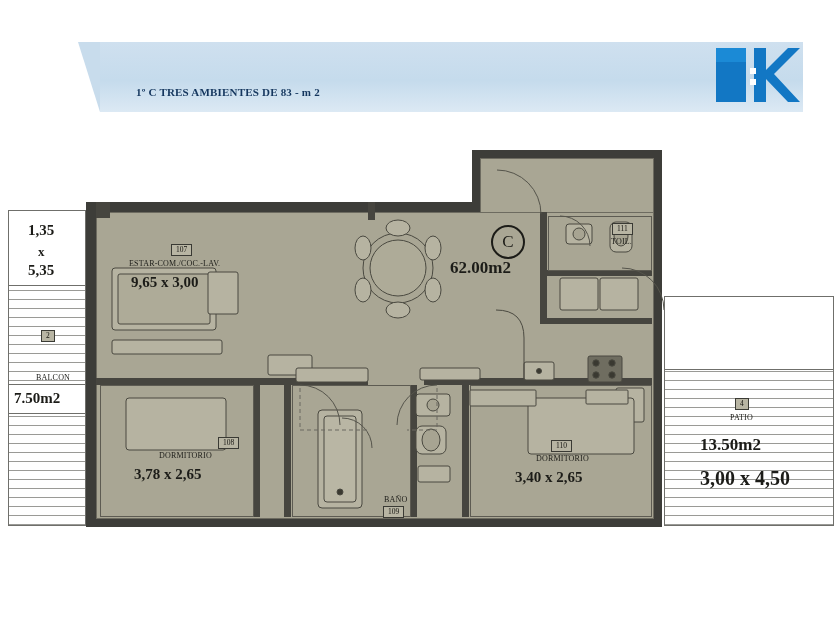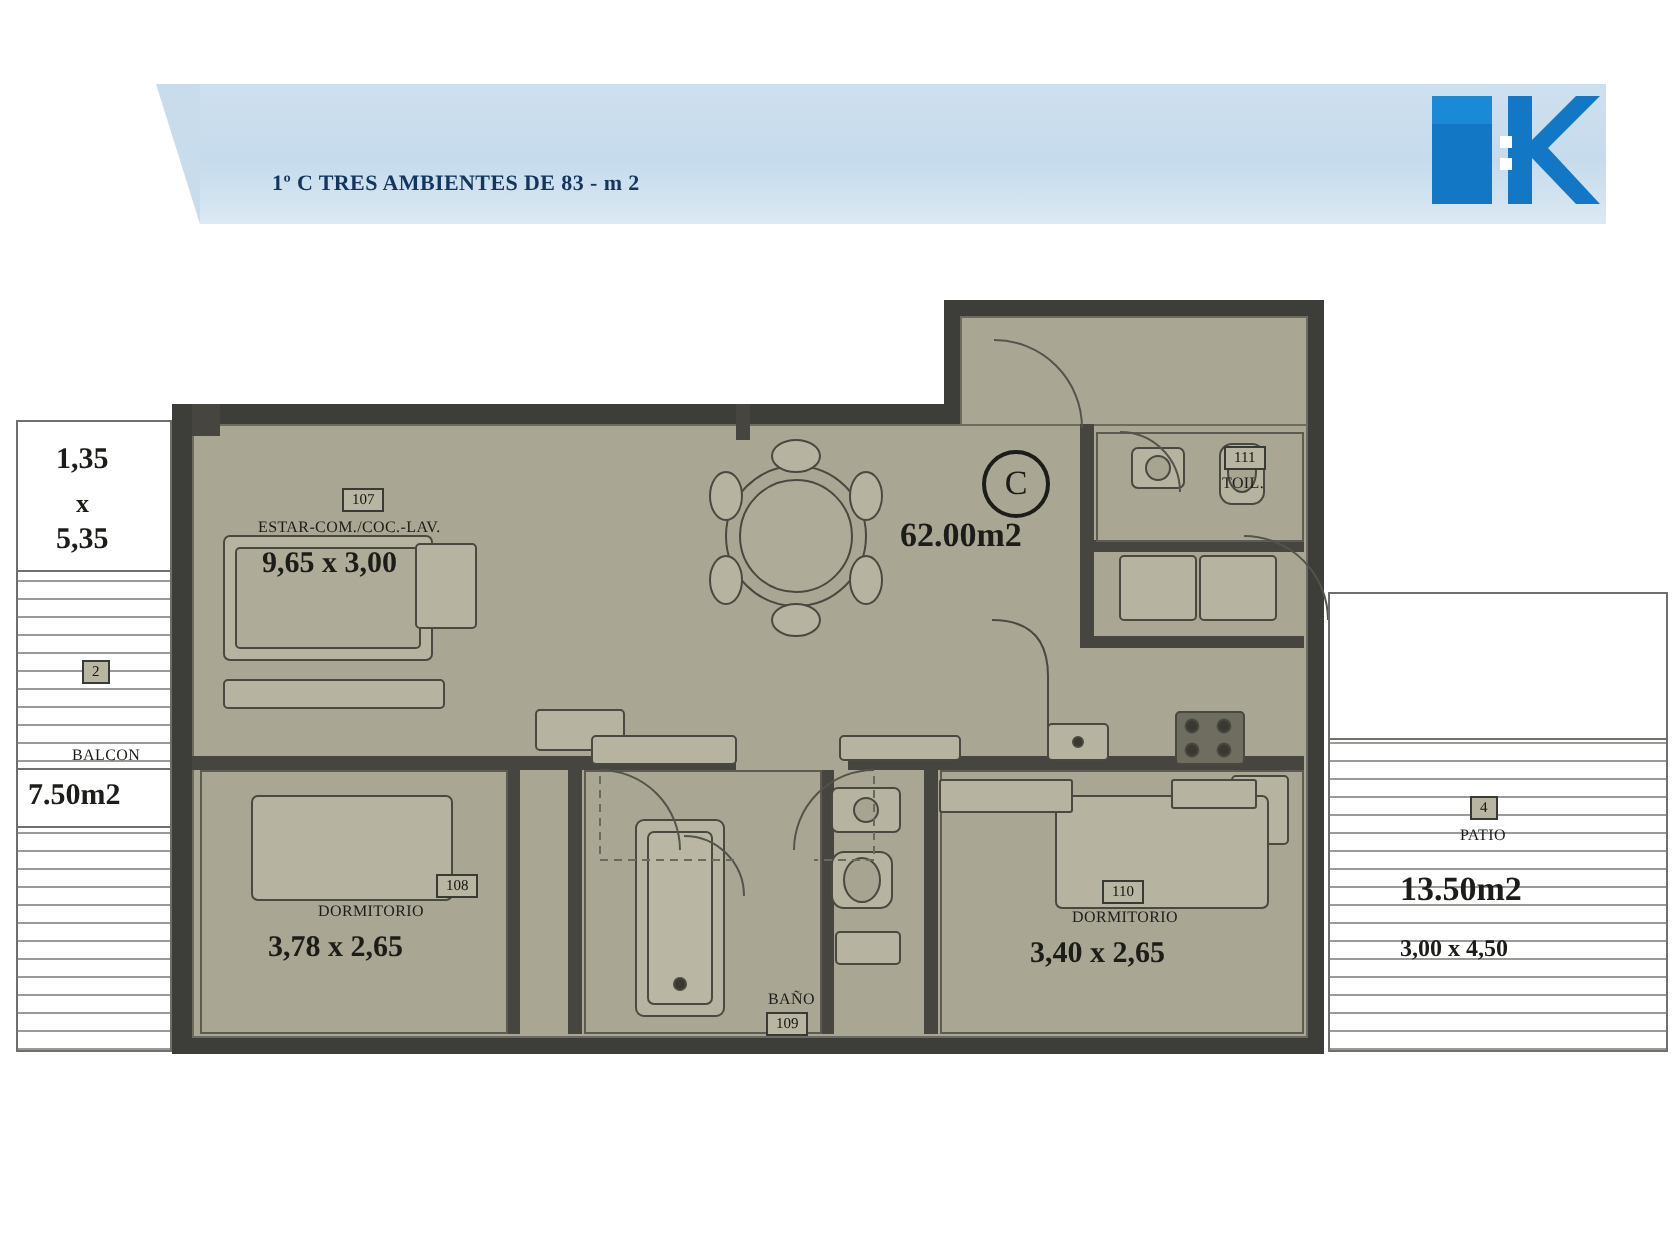--- a/index.html
+++ b/index.html
@@ -254,17 +254,17 @@
 
     <div class="tag" style="left:41px;top:190px;">2</div>
     <div class="label lab-small" style="left:36px;top:205px;margin-top:28px;">BALCON</div>
     <div class="dimbox" style="left:8px;top:244px;width:76px;height:28px;"></div>
     <div class="label" style="left:14px;top:250px;font-size:15px;font-weight:bold;">7.50m2</div>
 
     <div class="dimbox" style="left:664px;top:156px;width:168px;height:72px;background:#ffffff;"></div>
     <div class="tag" style="left:735px;top:258px;">4</div>
     <div class="label lab-small" style="left:730px;top:273px;text-align:center;">PATIO</div>
     <div class="label" style="left:700px;top:295px;font-size:17px;font-weight:bold;">13.50m2</div>
-    <div class="label" style="left:700px;top:327px;font-size:12px;font-weight:bold;">3,00 x 4,50</div>
+    <div class="label" style="left:700px;top:327px;font-size:20px;font-weight:bold;">3,00 x 4,50</div>
   </div>
 
 
 </div>
 
 </body></html>

